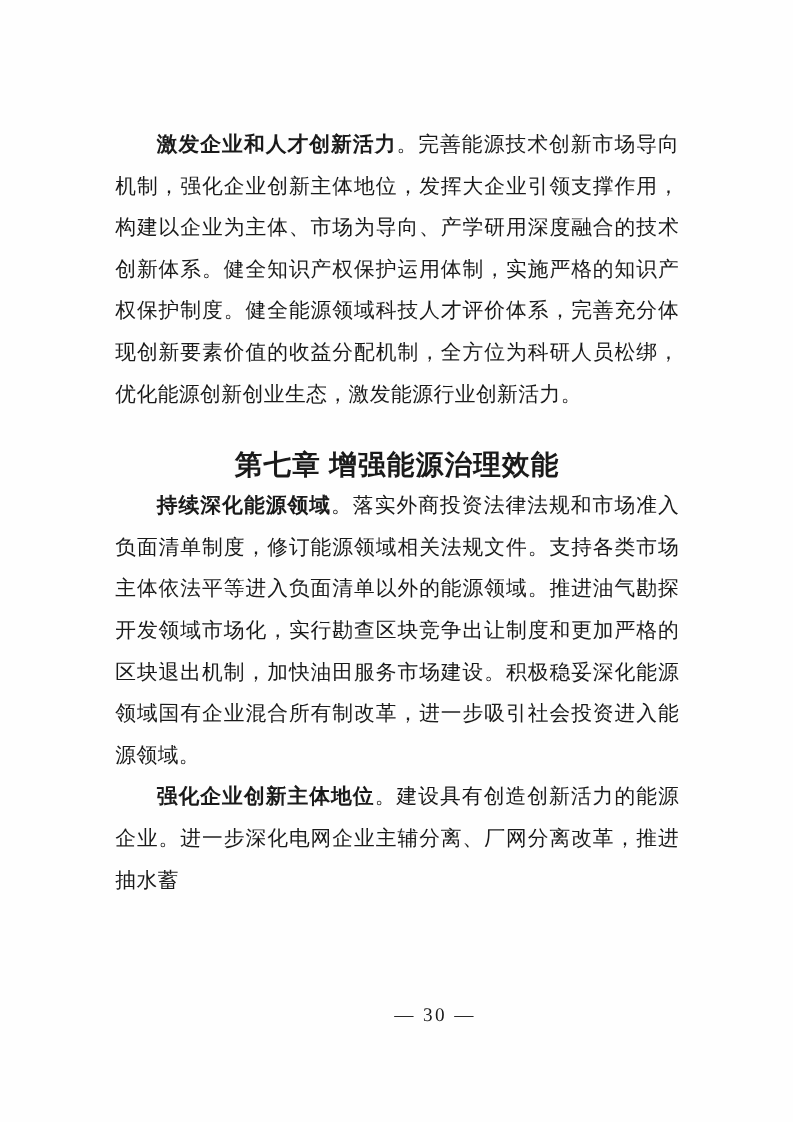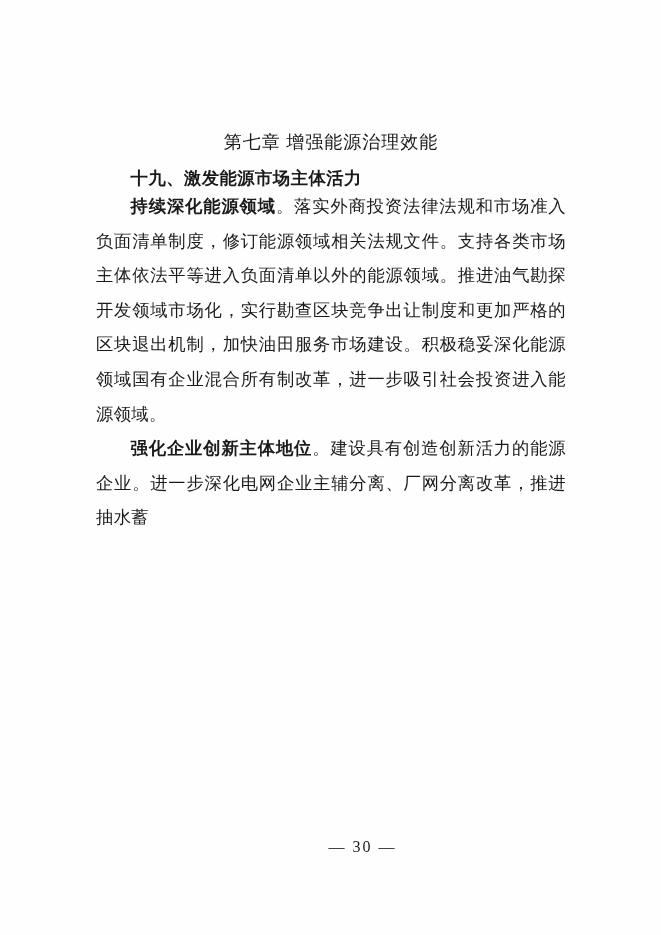--- a/index.html
+++ b/index.html
@@ -35,22 +35,22 @@
     text-align: justify;
     text-justify: inter-ideograph;
     text-indent: 2em;
     margin: 0;
     letter-spacing: 0.4px;
   }
   .para .lead {
     font-weight: bold;
   }
   .chapter-title {
-    font-size: 18px;
-    font-weight: normal;
+    font-size: 23px;
+    font-weight: bold;
     text-align: center;
     margin: 26px 0 2px 0;
     letter-spacing: 1px;
   }
   .section-title {
     font-size: 17.3px;
     font-weight: bold;
     text-indent: 2em;
     margin: 12px 0 0 0;
     letter-spacing: 0.5px;
@@ -65,25 +65,27 @@
     letter-spacing: 2px;
     padding-left: 32px;
   }
 </style>
 </head>
 <body>
 
 <div class="page">
   <div class="content">
 
+    <p class="para">
+      <span class="lead">激发企业和人才创新活力</span><span>。完善能源技术创新市场导向机制，强化企业创新主体地位，发挥大企业引领支撑作用，构建以企业为主体、市场为导向、产学研用深度融合的技术创新体系。健全知识产权保护运用体制，实施严格的知识产权保护制度。健全能源领域科技人才评价体系，完善充分体现创新要素价值的收益分配机制，全方位为科研人员松绑，优化能源创新创业生态，激发能源行业创新活力。</span>
+    </p>
 
     <h2 class="chapter-title">第七章 增强能源治理效能</h2>
 
 
-    <h3 class="section-title">十九、激发能源市场主体活力</h3>
 
     <p class="para">
       <span class="lead">持续深化能源领域</span><span>。落实外商投资法律法规和市场准入负面清单制度，修订能源领域相关法规文件。支持各类市场主体依法平等进入负面清单以外的能源领域。推进油气勘探开发领域市场化，实行勘查区块竞争出让制度和更加严格的区块退出机制，加快油田服务市场建设。积极稳妥深化能源领域国有企业混合所有制改革，进一步吸引社会投资进入能源领域。</span>
     </p>
 
     <p class="para">
       <span class="lead">强化企业创新主体地位</span><span>。建设具有创造创新活力的能源企业。进一步深化电网企业主辅分离、厂网分离改革，推进抽水蓄</span>
     </p>
 
   </div>

